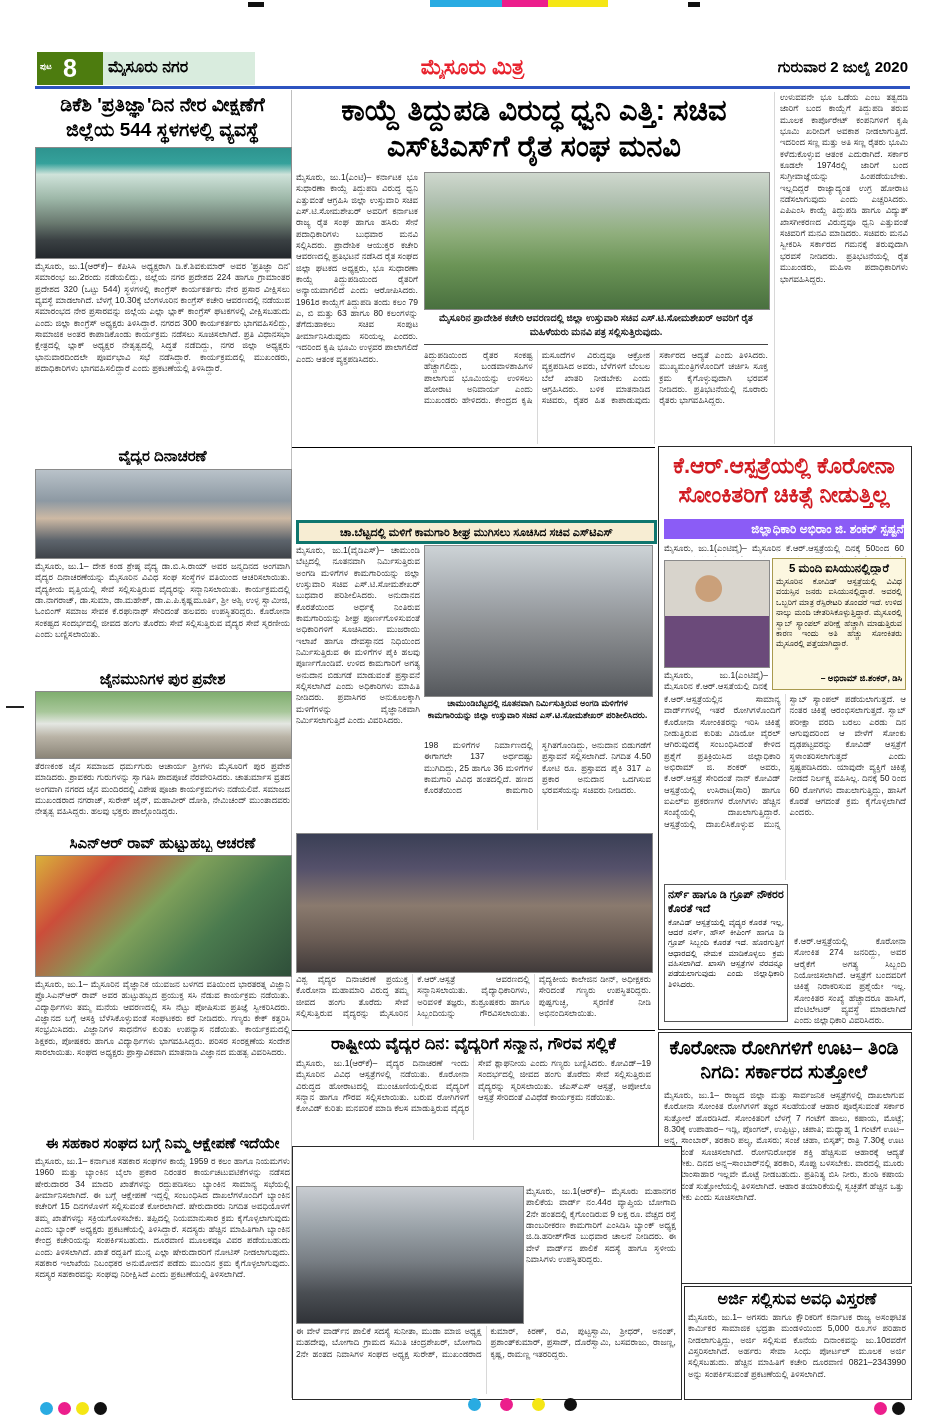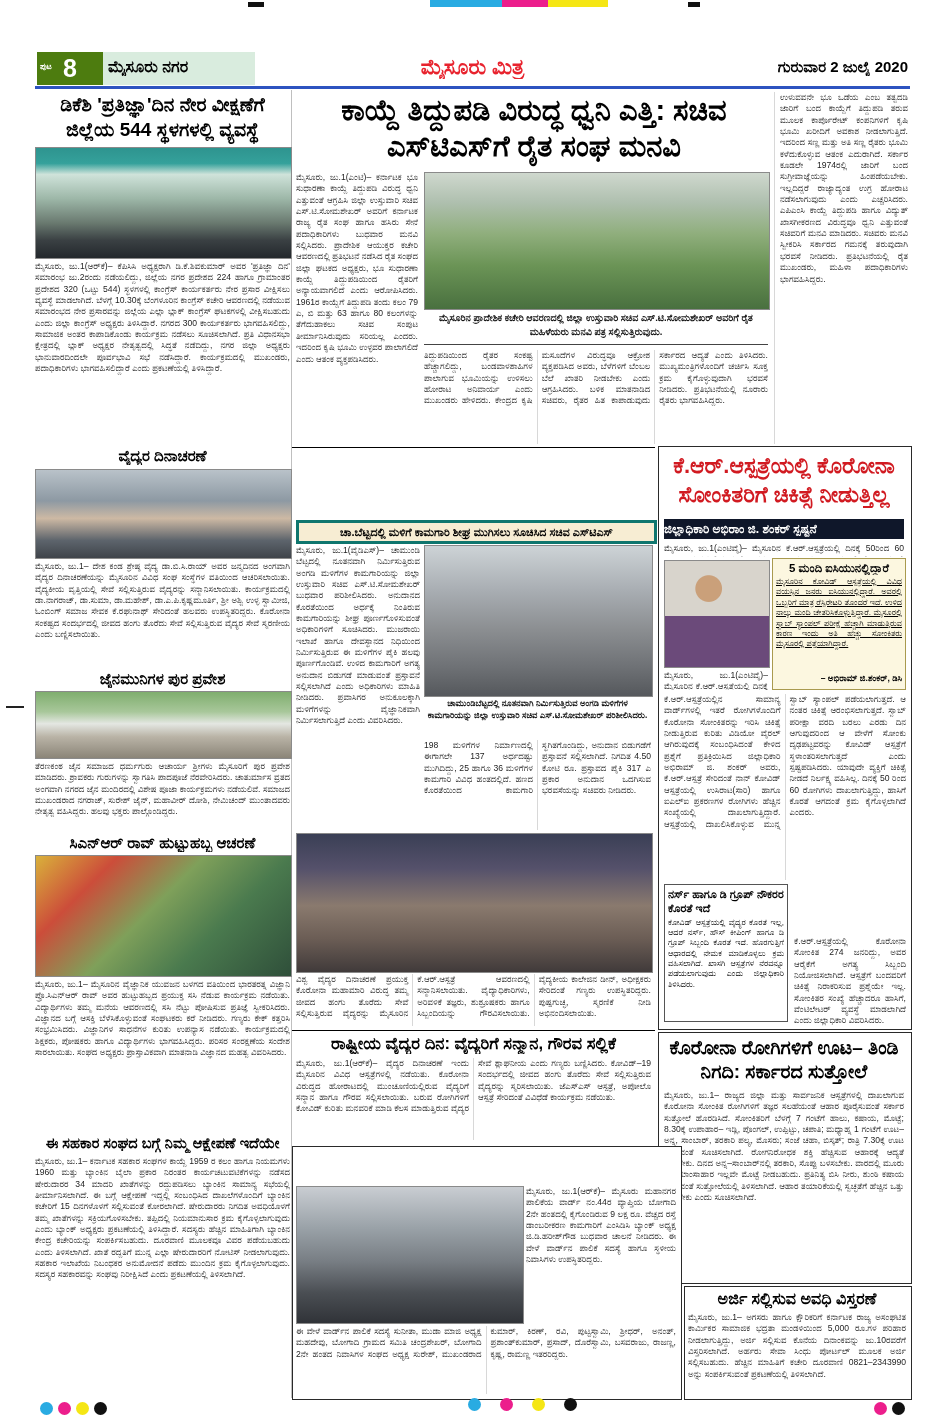--- a/index.html
+++ b/index.html
@@ -19,21 +19,21 @@
   
   .ph-pratijna{background:linear-gradient(180deg,#2e948f 0%,#35a19b 14%,#cfe3da 24%,#9db7a8 46%,#6a7a70 68%,#3a4043 84%,#23282c 100%);}
   .ph-docs{background:linear-gradient(180deg,#b9c2c9 0%,#8d99a3 35%,#cdb9a4 55%,#5d646c 80%,#3f444a 100%);}
   .ph-jain{background:linear-gradient(180deg,#7fae6e 0%,#a8c79a 30%,#e4e7e2 48%,#b9b3a6 68%,#8b8578 100%);}
   .ph-cnr{background:linear-gradient(135deg,#d9b13b 0%,#cc4d3a 22%,#7fa05a 45%,#4a7a4e 68%,#2f4f3a 100%);}
   .ph-main{background:linear-gradient(180deg,#cfd8ce 0%,#aebfae 22%,#8fae7c 45%,#6b9456 68%,#49703f 100%);}
   .ph-malige{background:linear-gradient(180deg,#cdd3d6 0%,#a8adb2 30%,#8c8f92 55%,#6f7276 80%,#55585c 100%);}
   .ph-event{background:linear-gradient(180deg,#3a3f55 0%,#55516b 25%,#8a7a6e 52%,#6b5d55 76%,#403a3a 100%);}
   .ph-dc{background:radial-gradient(circle at 42% 26%,#caa07a 0 13%,rgba(0,0,0,0) 14%),linear-gradient(180deg,#d8d4cc 0 52%,#6b4a7a 52% 100%);}
   .ph-road{background:linear-gradient(180deg,#c9cdd2 0%,#9aa2a8 30%,#777d83 55%,#4a4e53 78%,#303338 100%);}
-  .greenbar{background:#0f172a;color:#ffffff;font-weight:bold;text-align:left;overflow:hidden;}
+  .greenbar{background:#8b5cf6;color:#ffffff;font-weight:bold;text-align:right;overflow:hidden;}
   .creambar{background:#f7edd3;border:3px solid #0f766e;font-weight:bold;text-align:center;overflow:hidden;}
   .yellowbox{background:#fcf7e0;border:1px solid #a99a4f;overflow:hidden;}
 </style>
 </head>
 <body>
 
 <div class="page">
 
   <div class="abs" style="left:248px;top:2px;width:16px;height:5px;background:#111;"></div>
   <div class="abs" style="left:430px;top:0;width:72px;height:7px;background:#29abe2;"></div>
@@ -90,21 +90,21 @@
   <div class="abs ph ph-event" style="left:296px;top:833px;width:355px;height:138px;"></div>
   <div class="abs bodytxt cols3" style="left:296px;top:974px;width:355px;height:52px;">ವಿಶ್ವ ವೈದ್ಯರ ದಿನಾಚರಣೆ ಪ್ರಯುಕ್ತ ಕೊರೋನಾ ಮಹಾಮಾರಿ ವಿರುದ್ಧ ತಮ್ಮ ಜೀವದ ಹಂಗು ತೊರೆದು ಸೇವೆ ಸಲ್ಲಿಸುತ್ತಿರುವ ವೈದ್ಯರನ್ನು ಮೈಸೂರಿನ ಕೆ.ಆರ್.ಆಸ್ಪತ್ರೆ ಆವರಣದಲ್ಲಿ ಸನ್ಮಾನಿಸಲಾಯಿತು. ವೈದ್ಯಾಧಿಕಾರಿಗಳು, ಅರಿವಳಿಕೆ ತಜ್ಞರು, ಶುಶ್ರೂಷಕರು ಹಾಗೂ ಸಿಬ್ಬಂದಿಯನ್ನು ಗೌರವಿಸಲಾಯಿತು. ವೈದ್ಯಕೀಯ ಕಾಲೇಜಿನ ಡೀನ್, ಅಧೀಕ್ಷಕರು ಸೇರಿದಂತೆ ಗಣ್ಯರು ಉಪಸ್ಥಿತರಿದ್ದರು. ಪುಷ್ಪಗುಚ್ಛ, ಸ್ಮರಣಿಕೆ ನೀಡಿ ಅಭಿನಂದಿಸಲಾಯಿತು.</div>
 
   <div class="abs box" style="left:658px;top:446px;width:252px;height:582px;"></div>
   <div class="abs hl" style="left:662px;top:452px;width:244px;height:62px;font-size:22px;line-height:1.3;color:#d11a21;">ಕೆ.ಆರ್.ಆಸ್ಪತ್ರೆಯಲ್ಲಿ ಕೊರೋನಾ ಸೋಂಕಿತರಿಗೆ ಚಿಕಿತ್ಸೆ ನೀಡುತ್ತಿಲ್ಲ</div>
   <div class="abs greenbar" style="left:664px;top:519px;width:240px;height:20px;font-size:12px;line-height:20px;">ಜಿಲ್ಲಾಧಿಕಾರಿ ಅಭಿರಾಂ ಜಿ. ಶಂಕರ್ ಸ್ಪಷ್ಟನೆ</div>
   <div class="abs bodytxt" style="left:664px;top:543px;width:240px;height:14px;">ಮೈಸೂರು, ಜು.1(ಎಂಟಿವೈ)– ಮೈಸೂರಿನ ಕೆ.ಆರ್.ಆಸ್ಪತ್ರೆಯಲ್ಲಿ ದಿನಕ್ಕೆ 50ರಿಂದ 60 ಉಸಿರಾಟದ ಸಮಸ್ಯೆಯುಳ್ಳ ರೋಗಿಗಳು ದಾಖಲಾಗುತ್ತಿದ್ದು, ಎಲ್ಲರಿಗೂ ಕೊರೋನಾ ಪರೀಕ್ಷೆ ನಡೆಸಲಾಗುತ್ತಿದೆ. ಆದರೆ ಯಾವುದೇ ಕಾರಣಕ್ಕೂ ಕೆ.ಆರ್.ಆಸ್ಪತ್ರೆ ಹಾಗೂ ಚೆಲುವಾಂಬ ಆಸ್ಪತ್ರೆಯಲ್ಲಿ ಕೊರೋನಾ ಸೋಂಕಿತರಿಗೆ ಚಿಕಿತ್ಸೆ ನೀಡುತ್ತಿಲ್ಲ ಎಂದು ಜಿಲ್ಲಾಧಿಕಾರಿ ಅಭಿರಾಮ್ ಜಿ.ಶಂಕರ್ ಸ್ಪಷ್ಟಪಡಿಸಿದ್ದಾರೆ. ಸುದ್ದಿಗೋಷ್ಠಿಯಲ್ಲಿ ಅವರು ಮಾತನಾಡಿದರು.</div>
   <div class="abs ph ph-dc" style="left:664px;top:560px;width:104px;height:106px;"></div>
   <div class="abs yellowbox" style="left:772px;top:558px;width:134px;height:132px;padding:3px;box-sizing:border-box;">
     <div style="font-size:11.5px;font-weight:bold;text-align:center;overflow:hidden;white-space:nowrap;">5 ಮಂದಿ ಐಸಿಯುನಲ್ಲಿದ್ದಾರೆ</div>
-    <div style="font-size:8px;line-height:1.3;text-align:justify;height:96px;overflow:hidden;margin-top:2px;text-decoration:underline;">ಮೈಸೂರಿನ ಕೋವಿಡ್ ಆಸ್ಪತ್ರೆಯಲ್ಲಿ ವಿವಿಧ ವಯಸ್ಸಿನ ಜನರು ಐಸಿಯುನಲ್ಲಿದ್ದಾರೆ. ಅವರಲ್ಲಿ ಒಬ್ಬರಿಗೆ ಮಾತ್ರ ರೆಸ್ಪಿರೇಟರಿ ತೊಂದರೆ ಇದೆ. ಉಳಿದ ನಾಲ್ಕು ಮಂದಿ ಚೇತರಿಸಿಕೊಳ್ಳುತ್ತಿದ್ದಾರೆ. ಮೈಸೂರಲ್ಲಿ ಸ್ವಾಬ್ ಸ್ಯಾಂಪಲ್ ಪರೀಕ್ಷೆ ಹೆಚ್ಚಾಗಿ ಮಾಡುತ್ತಿರುವ ಕಾರಣ ಇಂದು ಅತಿ ಹೆಚ್ಚು ಸೋಂಕಿತರು ಮೈಸೂರಲ್ಲಿ ಪತ್ತೆಯಾಗಿದ್ದಾರೆ.</div>
+    <div style="font-size:8px;line-height:1.3;text-align:justify;height:96px;overflow:hidden;margin-top:2px;">ಮೈಸೂರಿನ ಕೋವಿಡ್ ಆಸ್ಪತ್ರೆಯಲ್ಲಿ ವಿವಿಧ ವಯಸ್ಸಿನ ಜನರು ಐಸಿಯುನಲ್ಲಿದ್ದಾರೆ. ಅವರಲ್ಲಿ ಒಬ್ಬರಿಗೆ ಮಾತ್ರ ರೆಸ್ಪಿರೇಟರಿ ತೊಂದರೆ ಇದೆ. ಉಳಿದ ನಾಲ್ಕು ಮಂದಿ ಚೇತರಿಸಿಕೊಳ್ಳುತ್ತಿದ್ದಾರೆ. ಮೈಸೂರಲ್ಲಿ ಸ್ವಾಬ್ ಸ್ಯಾಂಪಲ್ ಪರೀಕ್ಷೆ ಹೆಚ್ಚಾಗಿ ಮಾಡುತ್ತಿರುವ ಕಾರಣ ಇಂದು ಅತಿ ಹೆಚ್ಚು ಸೋಂಕಿತರು ಮೈಸೂರಲ್ಲಿ ಪತ್ತೆಯಾಗಿದ್ದಾರೆ.</div>
     <div style="font-size:8.5px;font-weight:bold;text-align:right;overflow:hidden;white-space:nowrap;">– ಅಭಿರಾಮ್ ಜಿ.ಶಂಕರ್, ಡಿಸಿ</div>
   </div>
   <div class="abs bodytxt" style="left:664px;top:670px;width:104px;height:20px;">ಮೈಸೂರು, ಜು.1(ಎಂಟಿವೈ)– ಮೈಸೂರಿನ ಕೆ.ಆರ್.ಆಸ್ಪತ್ರೆಯಲ್ಲಿ ದಿನಕ್ಕೆ 50ರಿಂದ 60 ಉಸಿರಾಟದ ಸಮಸ್ಯೆಯುಳ್ಳ ರೋಗಿಗಳು ದಾಖಲಾಗುತ್ತಿದ್ದು, ಎಲ್ಲರಿಗೂ ಕೊರೋನಾ ಪರೀಕ್ಷೆ ನಡೆಸಲಾಗುತ್ತಿದೆ. ಆದರೆ ಯಾವುದೇ ಕಾರಣಕ್ಕೂ ಕೆ.ಆರ್.ಆಸ್ಪತ್ರೆ ಹಾಗೂ ಚೆಲುವಾಂಬ ಆಸ್ಪತ್ರೆಯಲ್ಲಿ ಕೊರೋನಾ ಸೋಂಕಿತರಿಗೆ ಚಿಕಿತ್ಸೆ ನೀಡುತ್ತಿಲ್ಲ ಎಂದು ಜಿಲ್ಲಾಧಿಕಾರಿ ಅಭಿರಾಮ್ ಜಿ.ಶಂಕರ್ ಸ್ಪಷ್ಟಪಡಿಸಿದ್ದಾರೆ. ಸುದ್ದಿಗೋಷ್ಠಿಯಲ್ಲಿ ಅವರು ಮಾತನಾಡಿದರು.</div>
   <div class="abs bodytxt cols2" style="left:664px;top:694px;width:242px;height:186px;">ಕೆ.ಆರ್.ಆಸ್ಪತ್ರೆಯಲ್ಲಿನ ಸಾಮಾನ್ಯ ವಾರ್ಡ್‌ಗಳಲ್ಲಿ ಇತರೆ ರೋಗಿಗಳೊಂದಿಗೆ ಕೊರೋನಾ ಸೋಂಕಿತರನ್ನು ಇರಿಸಿ ಚಿಕಿತ್ಸೆ ನೀಡುತ್ತಿರುವ ಕುರಿತು ವಿಡಿಯೋ ವೈರಲ್ ಆಗಿರುವುದಕ್ಕೆ ಸಂಬಂಧಿಸಿದಂತೆ ಕೇಳಿದ ಪ್ರಶ್ನೆಗೆ ಪ್ರತಿಕ್ರಿಯಿಸಿದ ಜಿಲ್ಲಾಧಿಕಾರಿ ಅಭಿರಾಮ್ ಜಿ. ಶಂಕರ್ ಅವರು, ಕೆ.ಆರ್.ಆಸ್ಪತ್ರೆ ಸೇರಿದಂತೆ ನಾನ್ ಕೋವಿಡ್ ಆಸ್ಪತ್ರೆಯಲ್ಲಿ ಉಸಿರಾಟ(ಸಾರಿ) ಹಾಗೂ ಐಎಲ್‌ಐ ಪ್ರಕರಣಗಳ ರೋಗಿಗಳು ಹೆಚ್ಚಿನ ಸಂಖ್ಯೆಯಲ್ಲಿ ದಾಖಲಾಗುತ್ತಿದ್ದಾರೆ. ಆಸ್ಪತ್ರೆಯಲ್ಲಿ ದಾಖಲಿಸಿಕೊಳ್ಳುವ ಮುನ್ನ ಸ್ವಾಬ್ ಸ್ಯಾಂಪಲ್ ಪಡೆಯಲಾಗುತ್ತದೆ. ಆ ನಂತರ ಚಿಕಿತ್ಸೆ ಆರಂಭಿಸಲಾಗುತ್ತದೆ. ಸ್ವಾಬ್ ಪರೀಕ್ಷಾ ವರದಿ ಬರಲು ಎರಡು ದಿನ ಆಗುವುದರಿಂದ ಆ ವೇಳೆಗೆ ಸೋಂಕು ದೃಢಪಟ್ಟವರನ್ನು ಕೋವಿಡ್ ಆಸ್ಪತ್ರೆಗೆ ಸ್ಥಳಾಂತರಿಸಲಾಗುತ್ತದೆ ಎಂದು ಸ್ಪಷ್ಟಪಡಿಸಿದರು. ಯಾವುದೇ ವ್ಯಕ್ತಿಗೆ ಚಿಕಿತ್ಸೆ ನೀಡದೆ ನಿರ್ಲಕ್ಷ್ಯ ವಹಿಸಿಲ್ಲ. ದಿನಕ್ಕೆ 50 ರಿಂದ 60 ರೋಗಿಗಳು ದಾಖಲಾಗುತ್ತಿದ್ದು, ಹಾಸಿಗೆ ಕೊರತೆ ಆಗದಂತೆ ಕ್ರಮ ಕೈಗೊಳ್ಳಲಾಗಿದೆ ಎಂದರು.</div>
   <div class="abs" style="left:664px;top:884px;width:124px;height:138px;border:1.5px solid #555;padding:3px;box-sizing:border-box;overflow:hidden;">
     <div style="font-size:11px;font-weight:bold;text-align:left;line-height:1.25;overflow:hidden;">ನರ್ಸ್ ಹಾಗೂ ಡಿ ಗ್ರೂಪ್ ನೌಕರರ ಕೊರತೆ ಇದೆ</div>
     <div style="font-size:8px;line-height:1.3;text-align:justify;overflow:hidden;margin-top:2px;height:96px;">ಕೋವಿಡ್ ಆಸ್ಪತ್ರೆಯಲ್ಲಿ ವೈದ್ಯರ ಕೊರತೆ ಇಲ್ಲ, ಆದರೆ ನರ್ಸ್, ಹೌಸ್ ಕೀಪಿಂಗ್ ಹಾಗೂ ಡಿ ಗ್ರೂಪ್ ಸಿಬ್ಬಂದಿ ಕೊರತೆ ಇದೆ. ಹೊರಗುತ್ತಿಗೆ ಆಧಾರದಲ್ಲಿ ನೇಮಕ ಮಾಡಿಕೊಳ್ಳಲು ಕ್ರಮ ವಹಿಸಲಾಗಿದೆ. ಖಾಸಗಿ ಆಸ್ಪತ್ರೆಗಳ ನೆರವನ್ನೂ ಪಡೆಯಲಾಗುವುದು ಎಂದು ಜಿಲ್ಲಾಧಿಕಾರಿ ತಿಳಿಸಿದರು.</div>
   </div>
   <div class="abs bodytxt" style="left:794px;top:936px;width:112px;height:138px;">ಕೆ.ಆರ್.ಆಸ್ಪತ್ರೆಯಲ್ಲಿ ಕೊರೋನಾ ಸೋಂಕಿತ 274 ಜನರಿದ್ದು, ಅವರ ಆರೈಕೆಗೆ ಅಗತ್ಯ ಸಿಬ್ಬಂದಿ ನಿಯೋಜಿಸಲಾಗಿದೆ. ಆಸ್ಪತ್ರೆಗೆ ಬಂದವರಿಗೆ ಚಿಕಿತ್ಸೆ ನಿರಾಕರಿಸುವ ಪ್ರಶ್ನೆಯೇ ಇಲ್ಲ. ಸೋಂಕಿತರ ಸಂಖ್ಯೆ ಹೆಚ್ಚಾದರೂ ಹಾಸಿಗೆ, ವೆಂಟಿಲೇಟರ್ ವ್ಯವಸ್ಥೆ ಮಾಡಲಾಗಿದೆ ಎಂದು ಜಿಲ್ಲಾಧಿಕಾರಿ ವಿವರಿಸಿದರು.</div>
 

